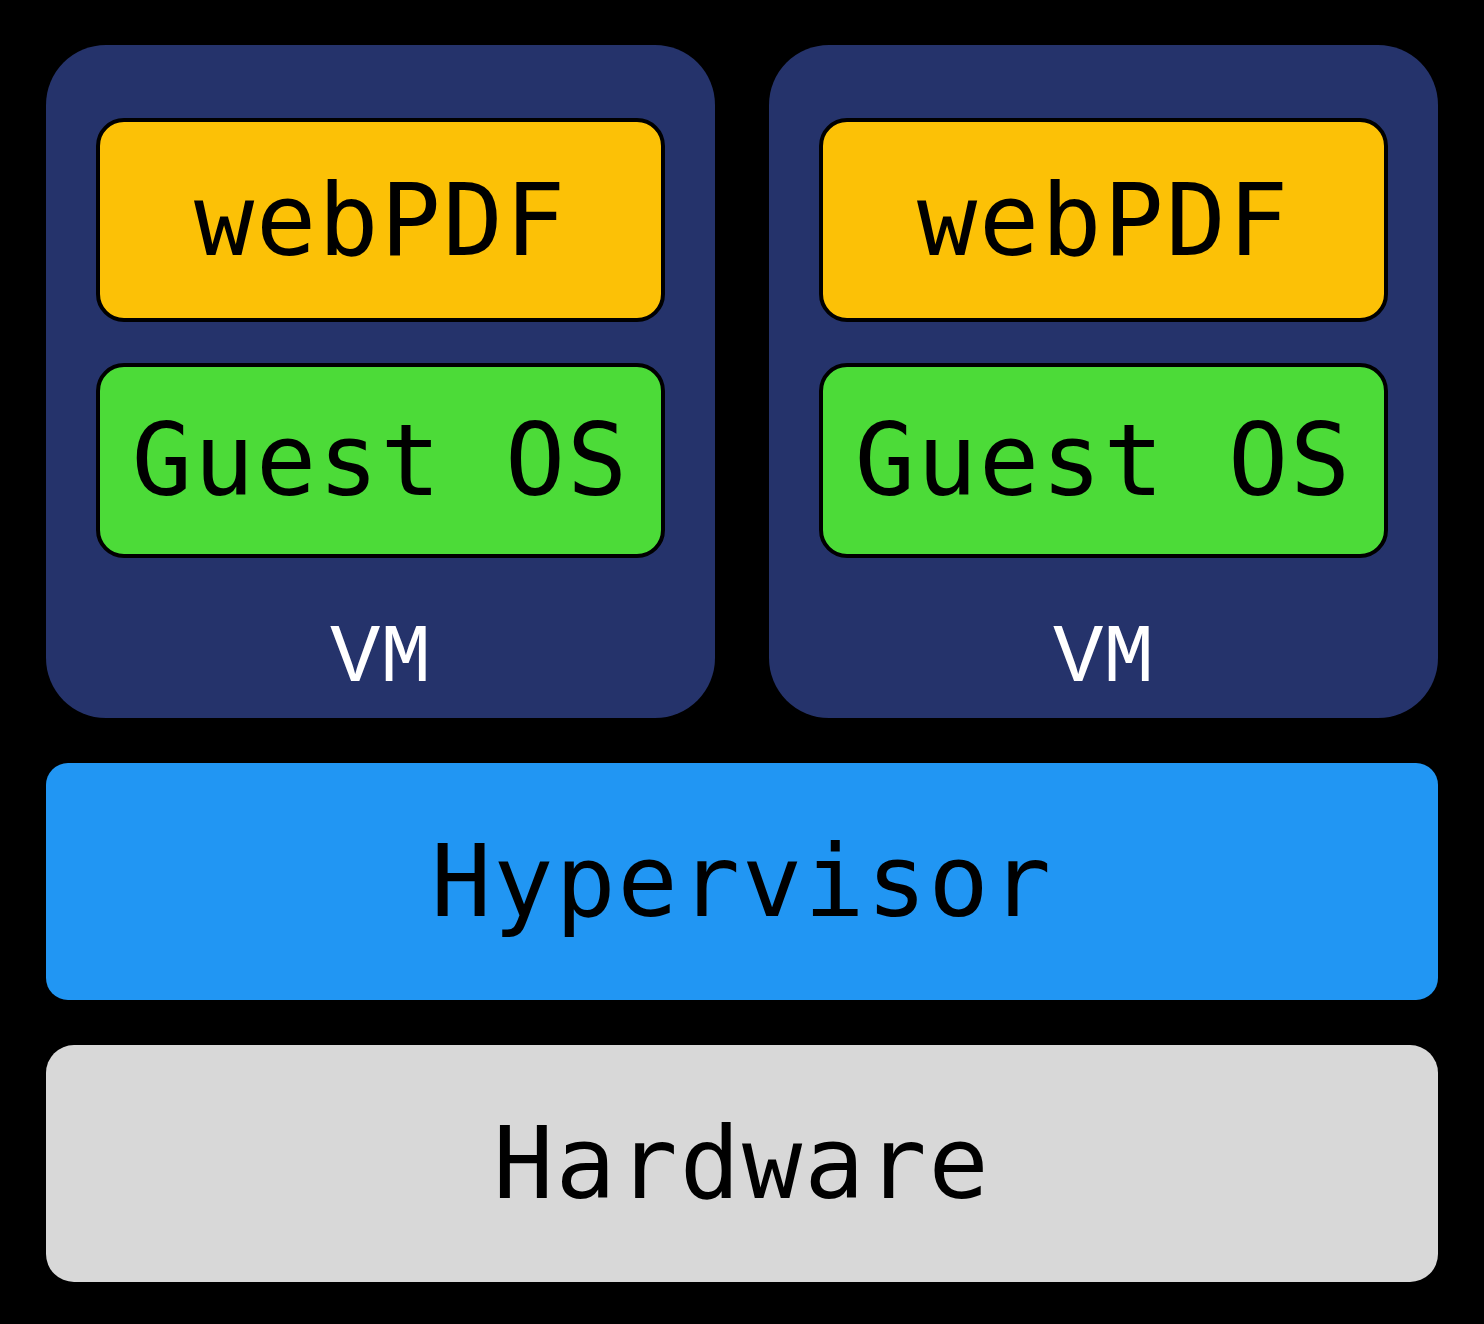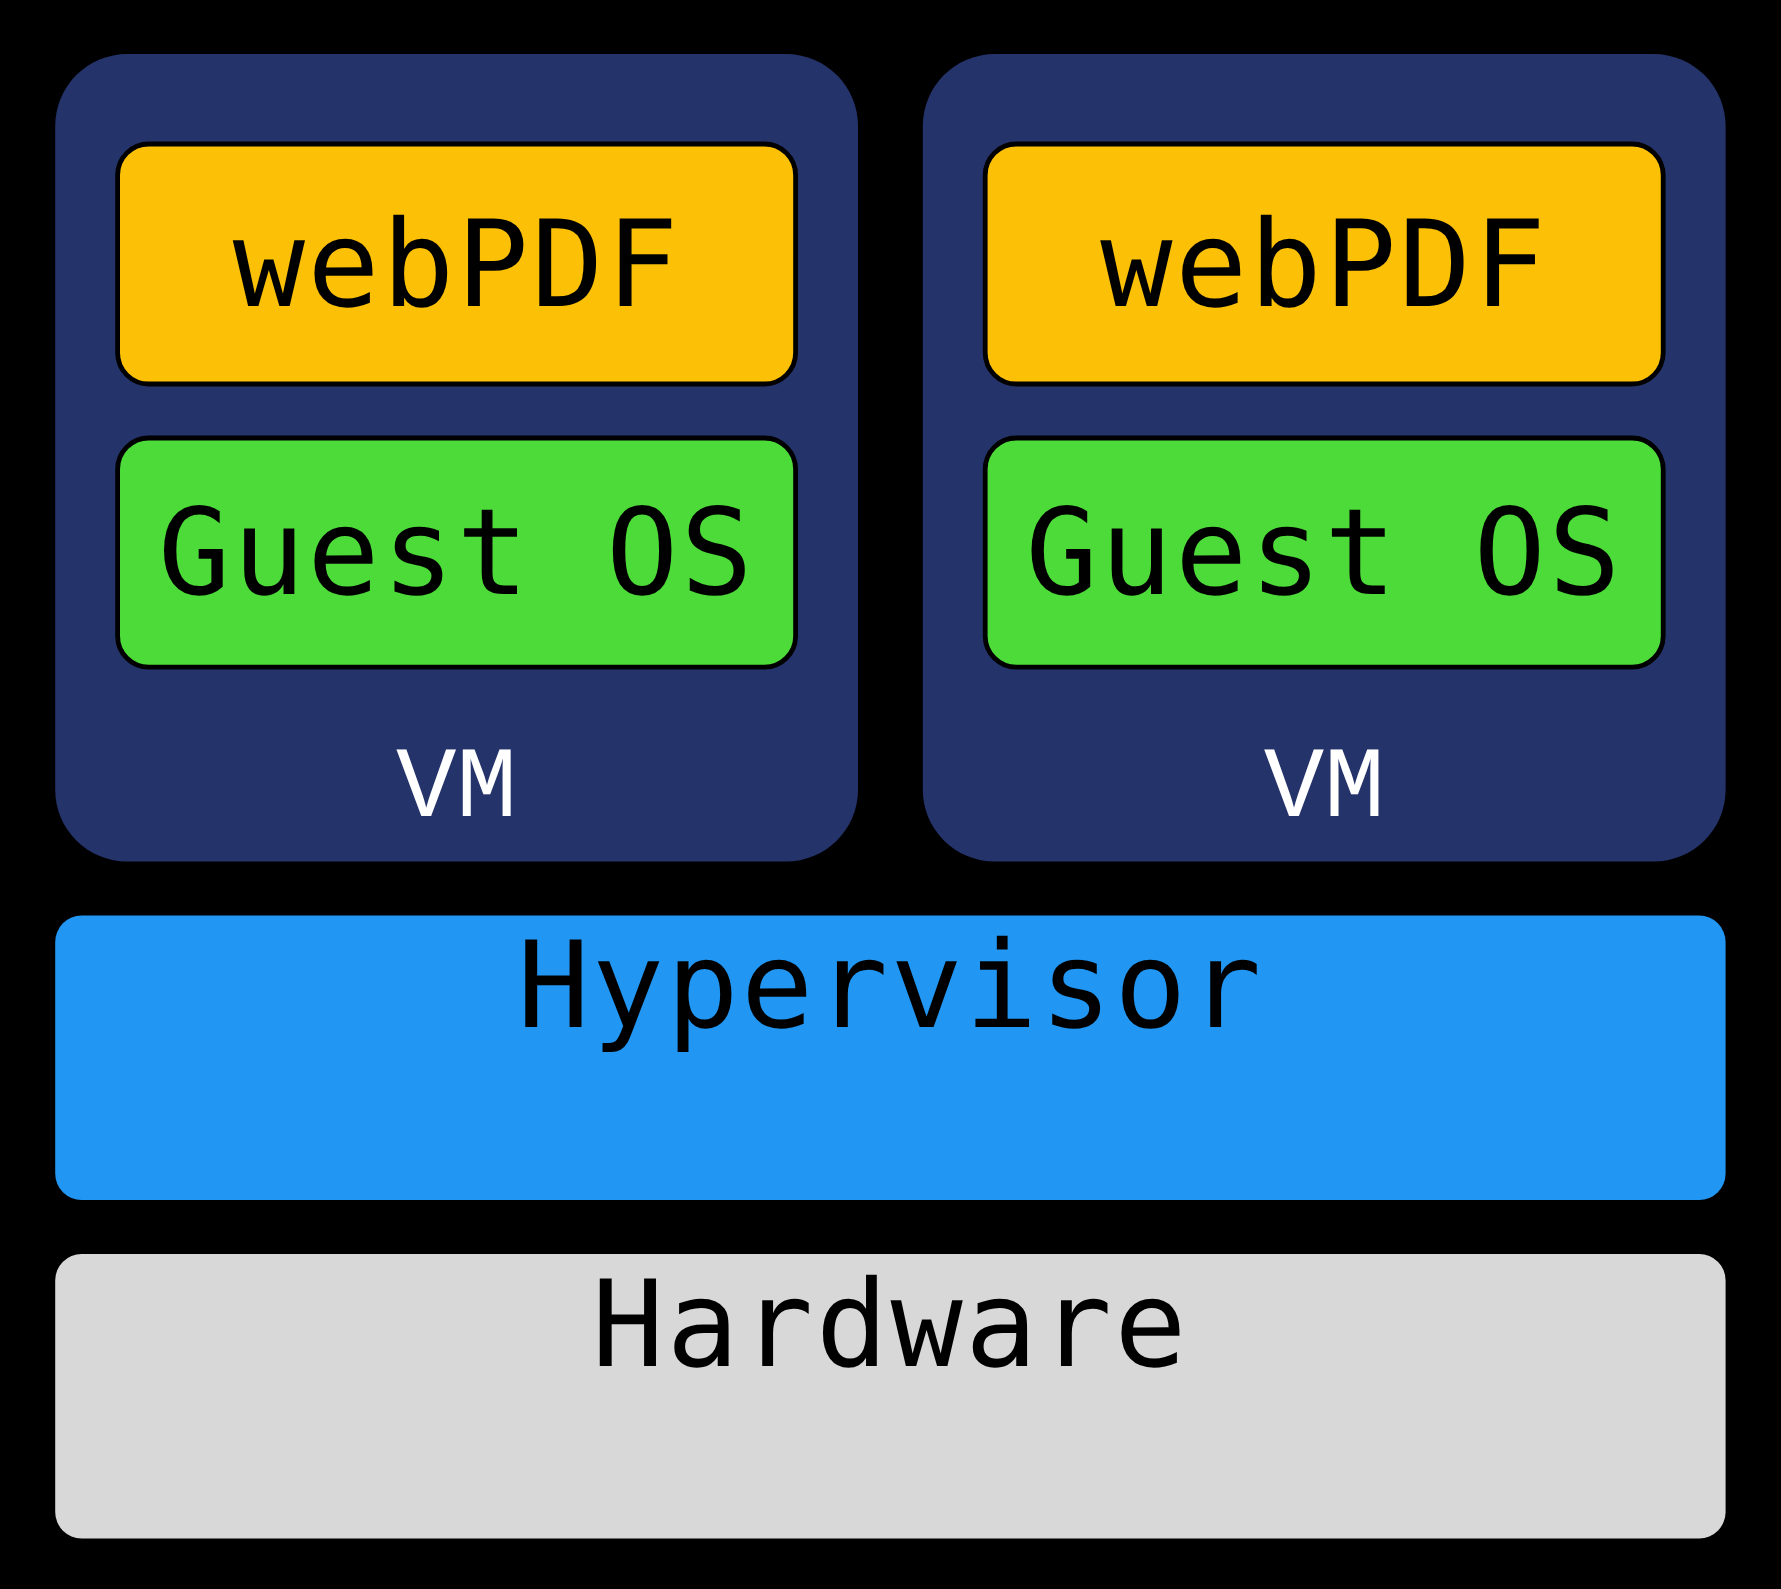--- a/index.html
+++ b/index.html
@@ -67,29 +67,29 @@
     font-family: Liberation Mono, monospace;
     font-size: 84px;
     font-weight: 500;
   }
 
   .layer {
     height: 237px;
     margin-top: 45px;
     border-radius: 22px;
     display: flex;
-    align-items: flex-start;
+    align-items: center;
     justify-content: center;
     color: var(--box-text);
     font-size: 100px;
     letter-spacing: 2px;
     white-space: nowrap;
   }
   .layer-hypervisor { background: var(--hypervisor-fill); }
-  .layer-hardware   { background: var(--hardware-fill); }
+  .layer-hardware   { background: var(--hardware-fill); border-radius: 28px; }
 </style>
 </head>
 <body>
 
 <div class="canvas">
 
   <div class="vm-row">
 
     <div class="vm">
       <div class="inner-box app-box">

